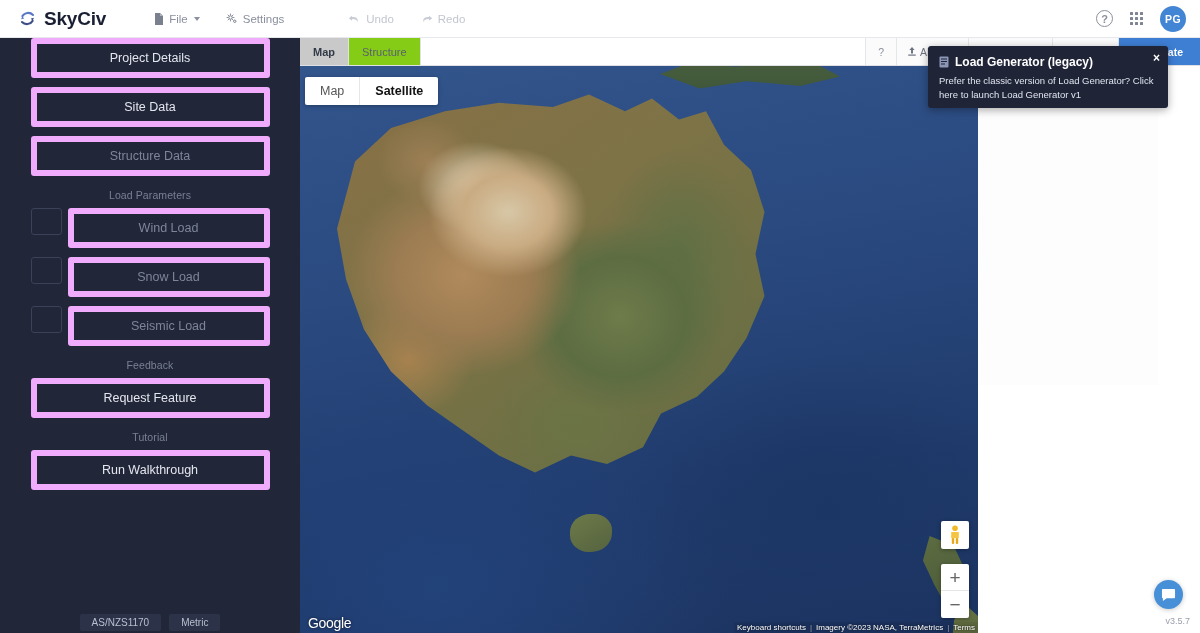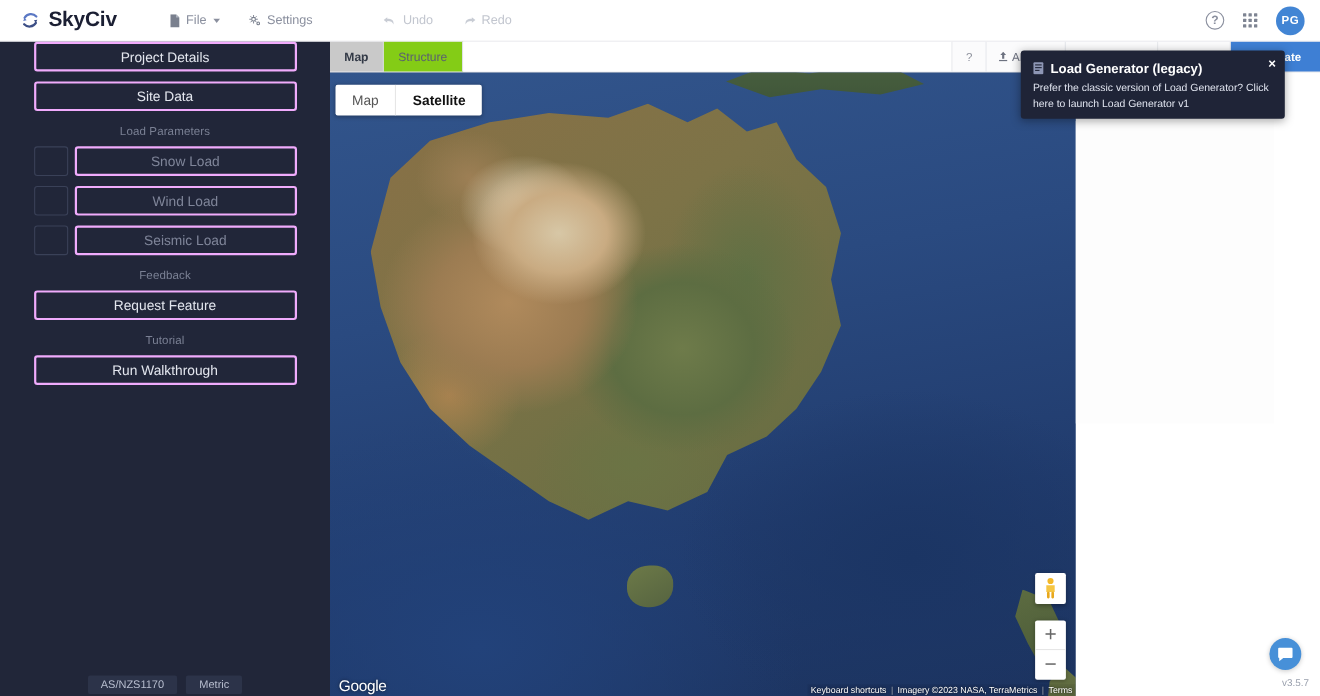--- a/index.html
+++ b/index.html
@@ -53,22 +53,22 @@
   
   .sidebar {
     position: absolute; left: 0; top: 38px; width: 300px; height: 595px;
     background: #212639;
   }
   .side-section-label {
     text-align: center; color: #7a8094; font-size: 10.5px;
     margin-top: 13px; margin-bottom: 7px; letter-spacing: 0.1px;
   }
   .side-btn {
-    display: block; width: 239px; margin: 0 auto 9px auto; height: 27px;
-    border: 2px solid #f0abfc; border-radius: 3px; background: transparent;
+    display: block; width: 239px; margin: 0 auto 9px auto; height: 40px;
+    border: 6px solid #f0abfc; border-radius: 3px; background: transparent;
     color: #e3e6ee; font-size: 12.5px; font-family: inherit;
     cursor: pointer; text-align: center; line-height: 25px;
   }
   .side-btn.muted { color: #7f8599; }
   .side-row { display: flex; justify-content: center; gap: 6px; margin-bottom: 9px; }
   .side-check {
     width: 31px; height: 27px; border: 1px solid #3a4158; border-radius: 3px;
     background: transparent; cursor: pointer;
   }
   .side-row .side-btn { width: 202px; margin: 0; }
@@ -317,30 +317,31 @@
           <i></i>
       </div>
       <div class="avatar">PG</div>
     </div>
   </div>
 
   <div class="sidebar">
 
     <button class="side-btn">Project Details</button>
     <button class="side-btn">Site Data</button>
+    <button class="side-btn muted">Structure Data</button>
 
     <div class="side-section-label">Load Parameters</div>
 
+    <div class="side-row">
+      <div class="side-check"></div>
+      <button class="side-btn muted">Wind Load</button>
+    </div>
     <div class="side-row">
       <div class="side-check"></div>
       <button class="side-btn muted">Snow Load</button>
-    </div>
-    <div class="side-row">
-      <div class="side-check"></div>
-      <button class="side-btn muted">Wind Load</button>
     </div>
     <div class="side-row">
       <div class="side-check"></div>
       <button class="side-btn muted">Seismic Load</button>
     </div>
 
     <div class="side-section-label">Feedback</div>
     <button class="side-btn">Request Feature</button>
 
     <div class="side-section-label">Tutorial</div>

